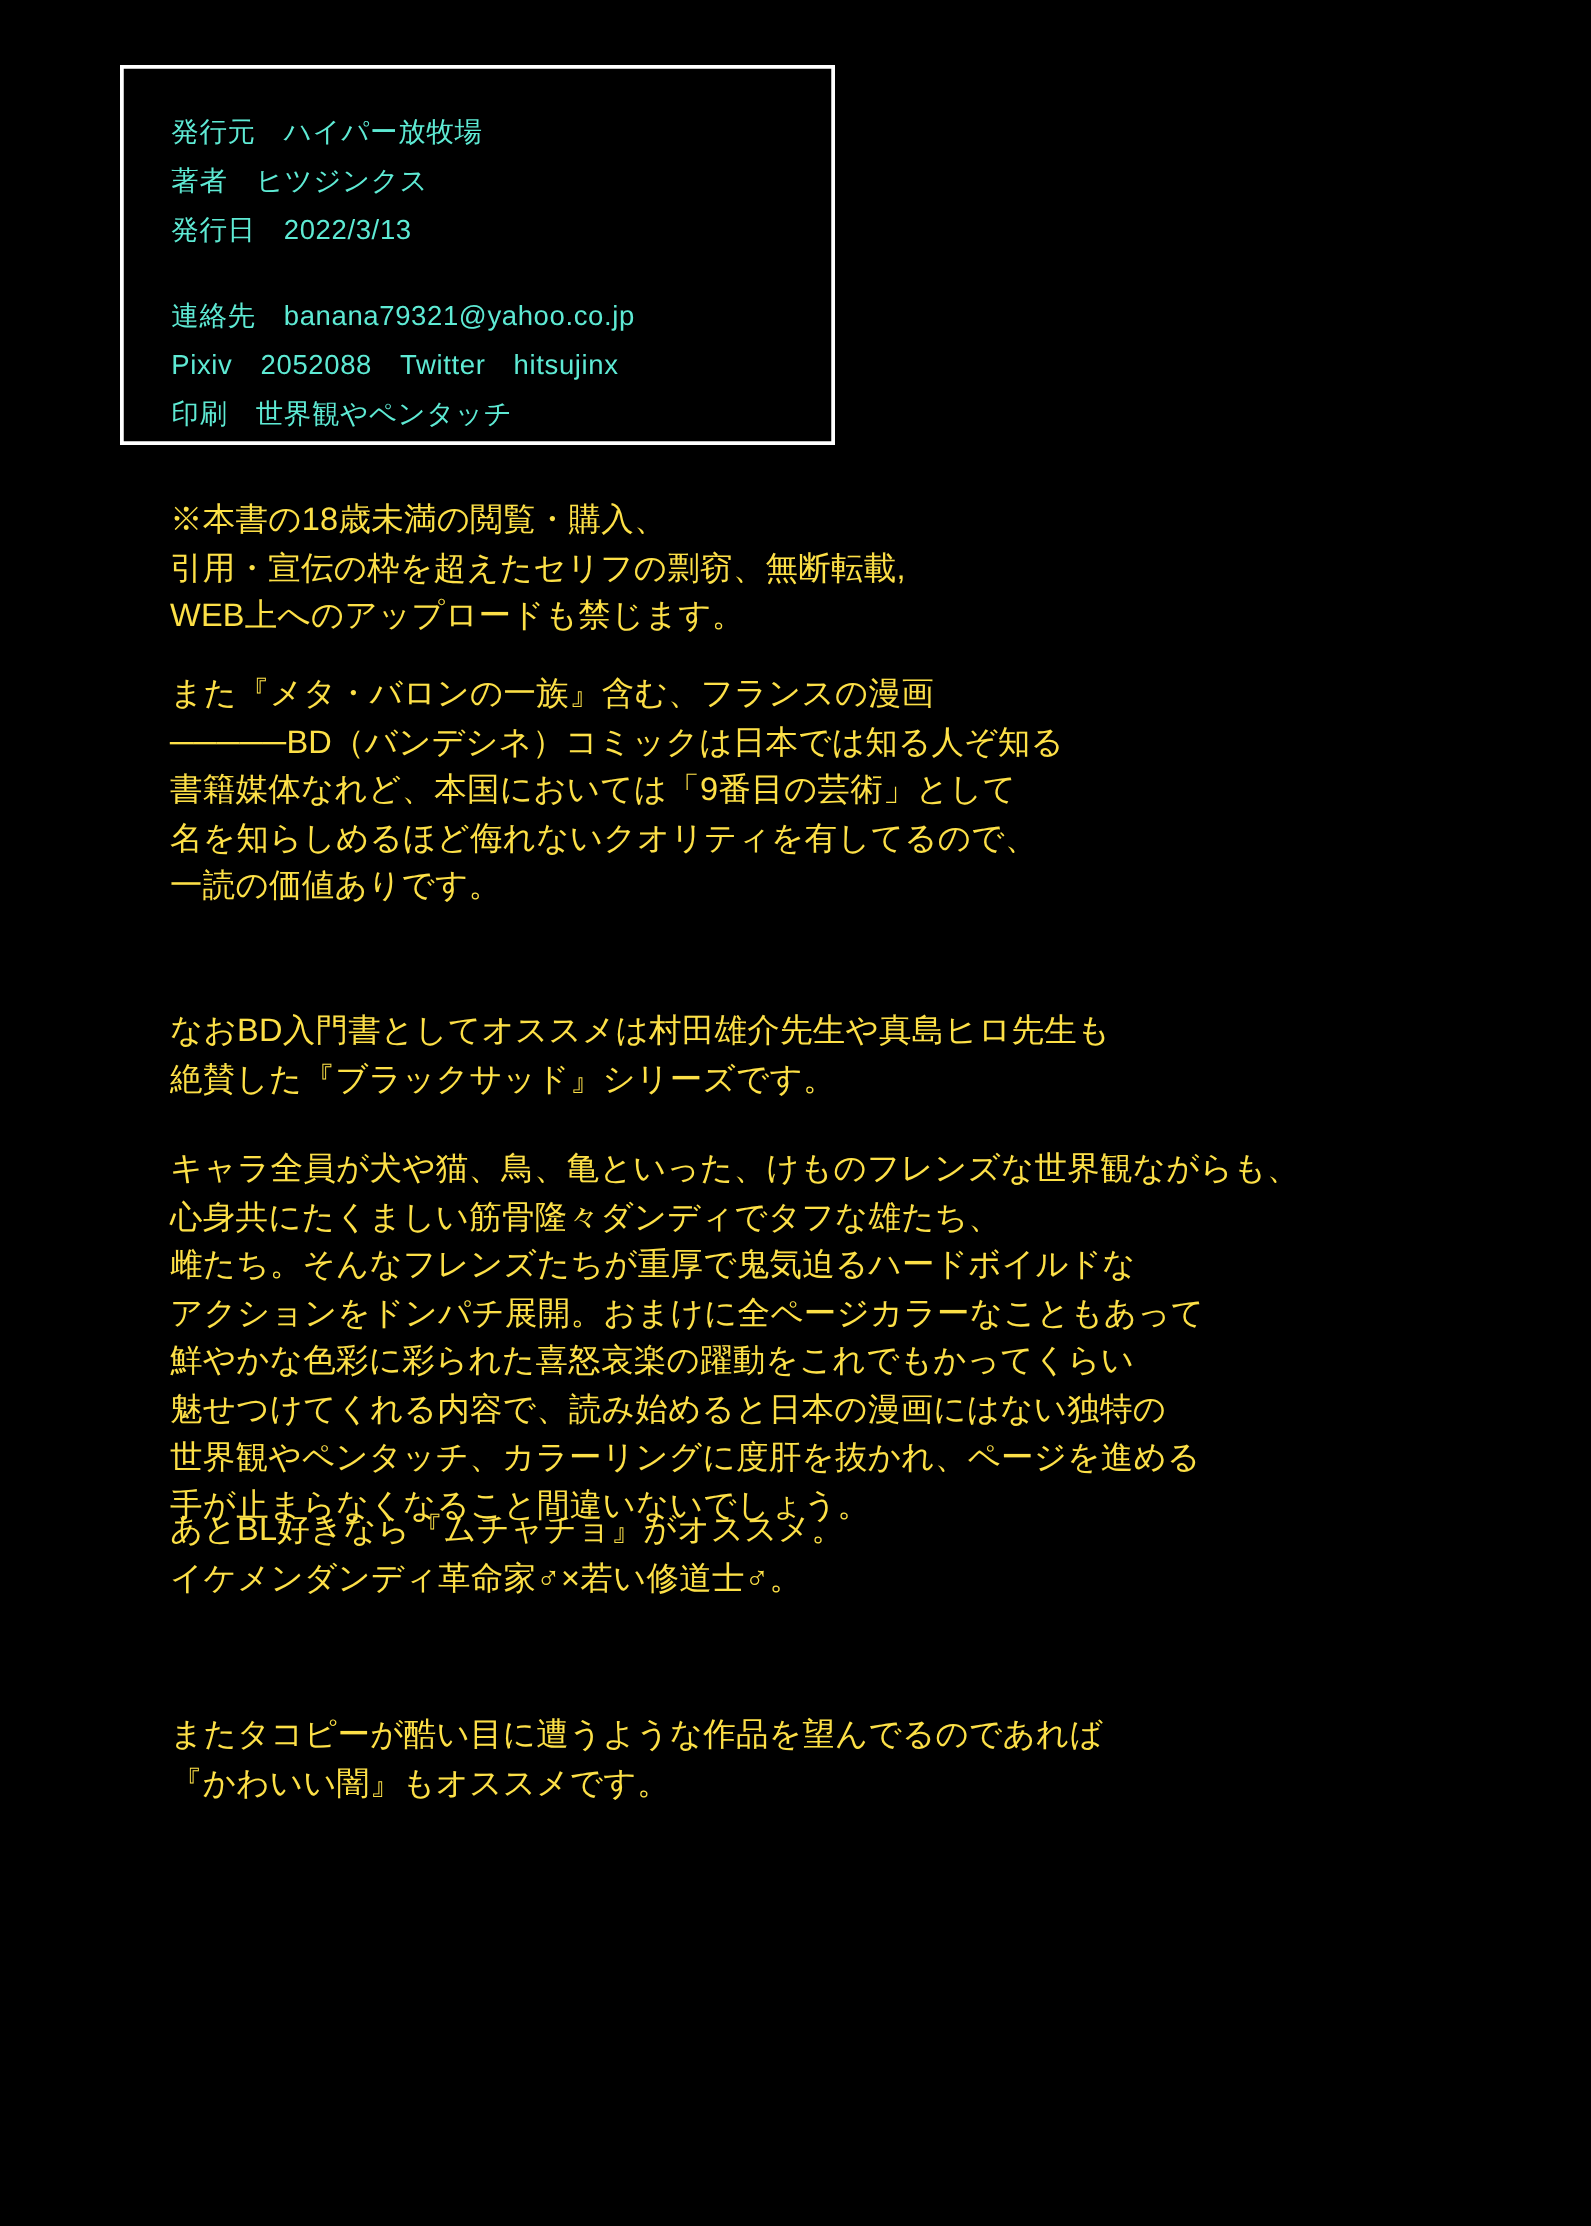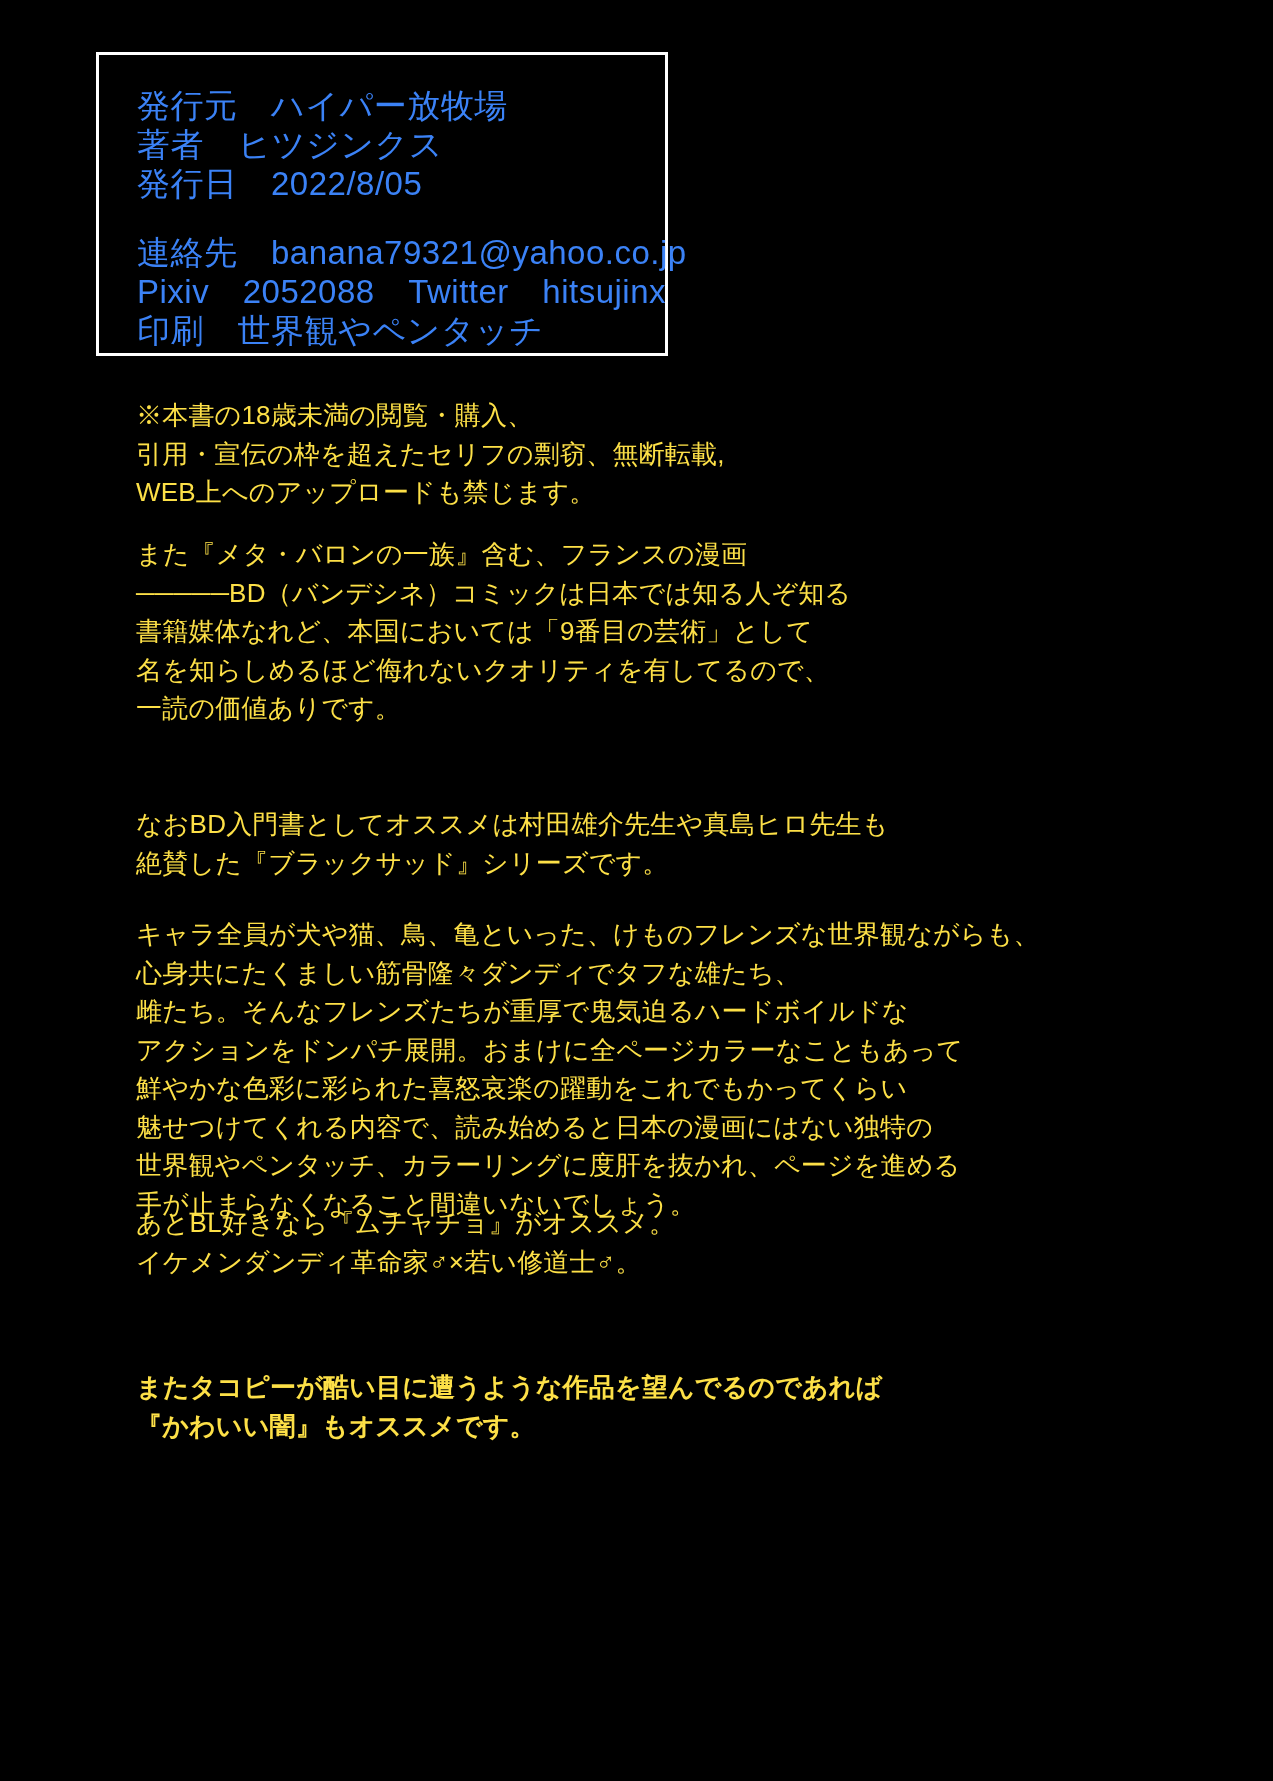--- a/index.html
+++ b/index.html
@@ -27,25 +27,25 @@
     top: 52px;
     width: 572px;
     height: 304px;
     border: 3px solid #ffffff;
     box-sizing: border-box;
   }
   .colophon-inner {
     padding: 31px 0 0 38px;
   }
   .colophon-line {
-    font-size: 33px;
+    font-size: 22px;
     line-height: 39px;
     letter-spacing: 0.5px;
     white-space: pre;
-    color: #3b82f6;
+    color: #5eead4;
   }
   .colophon-gap {
     height: 30px;
   }
   
   .body-block {
     position: absolute;
     left: 136px;
     width: 1060px;
   }
@@ -54,32 +54,32 @@
     line-height: 38.5px;
     letter-spacing: 0.2px;
     white-space: pre;
     color: #fde047;
   }
   .blk-notice  { top: 396px; }
   .blk-meta    { top: 535px; }
   .blk-bd      { top: 805px; }
   .blk-chara   { top: 915px; }
   .blk-bl      { top: 1204px; }
-  .blk-tako    { top: 1368px; font-weight: bold; }
+  .blk-tako    { top: 1368px; }
 </style>
 </head>
 <body>
 
 <div class="page">
 
   <div class="colophon-box">
     <div class="colophon-inner">
       <div class="colophon-line">発行元　ハイパー放牧場</div>
       <div class="colophon-line">著者　ヒツジンクス</div>
-      <div class="colophon-line">発行日　2022/8/05</div>
+      <div class="colophon-line">発行日　2022/3/13</div>
       <div class="colophon-gap"></div>
       <div class="colophon-line">連絡先　banana79321@yahoo.co.jp</div>
       <div class="colophon-line">Pixiv　2052088　Twitter　hitsujinx</div>
       <div class="colophon-line">印刷　世界観やペンタッチ</div>
     </div>
   </div>
 
   <div class="body-block blk-notice">
     <div class="body-line">※本書の18歳未満の閲覧・購入、</div>
     <div class="body-line">引用・宣伝の枠を超えたセリフの剽窃、無断転載,</div>

